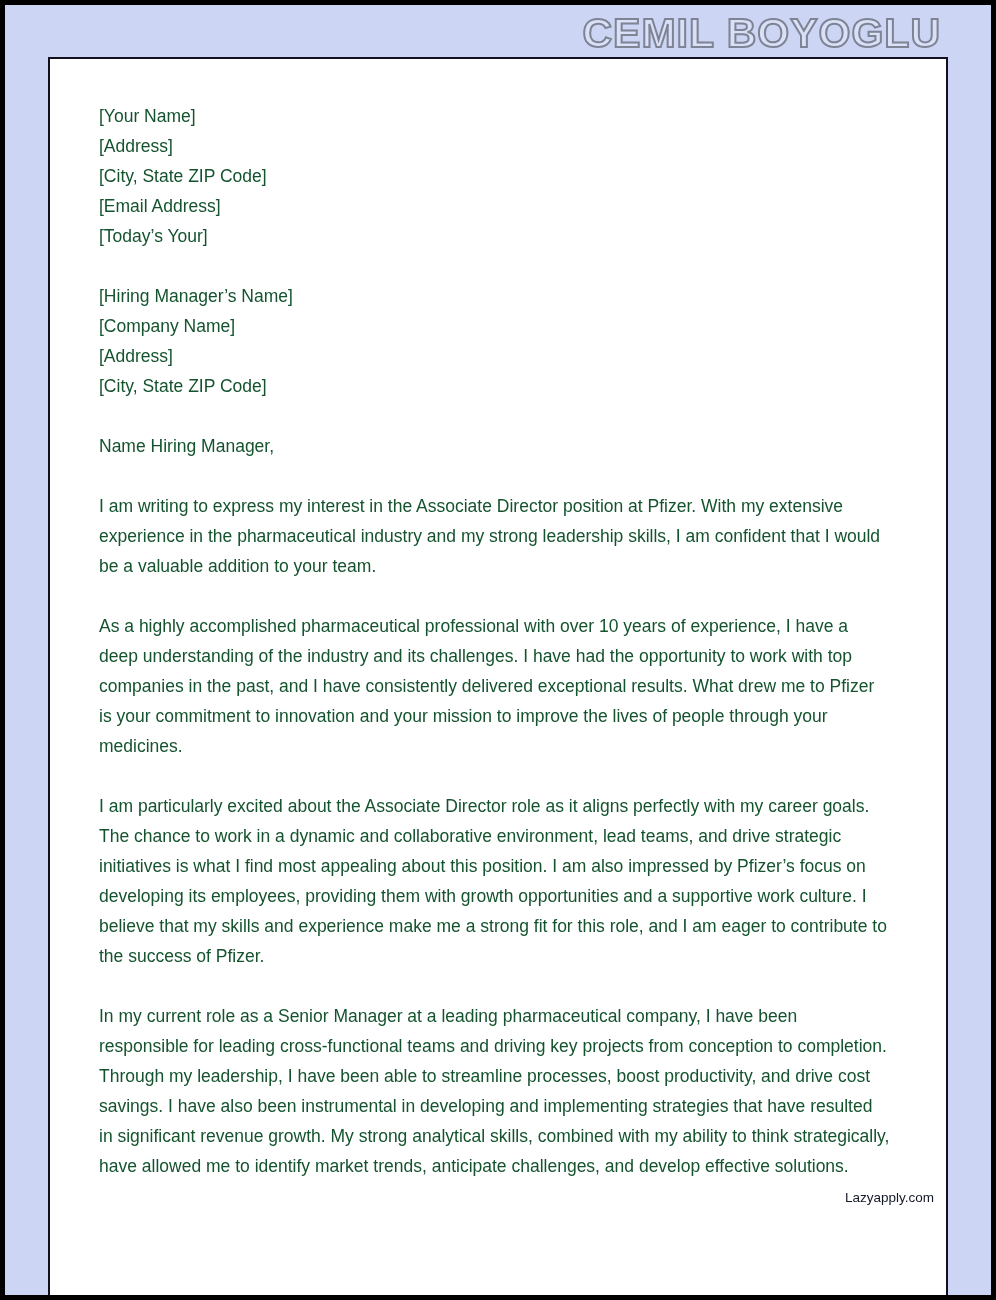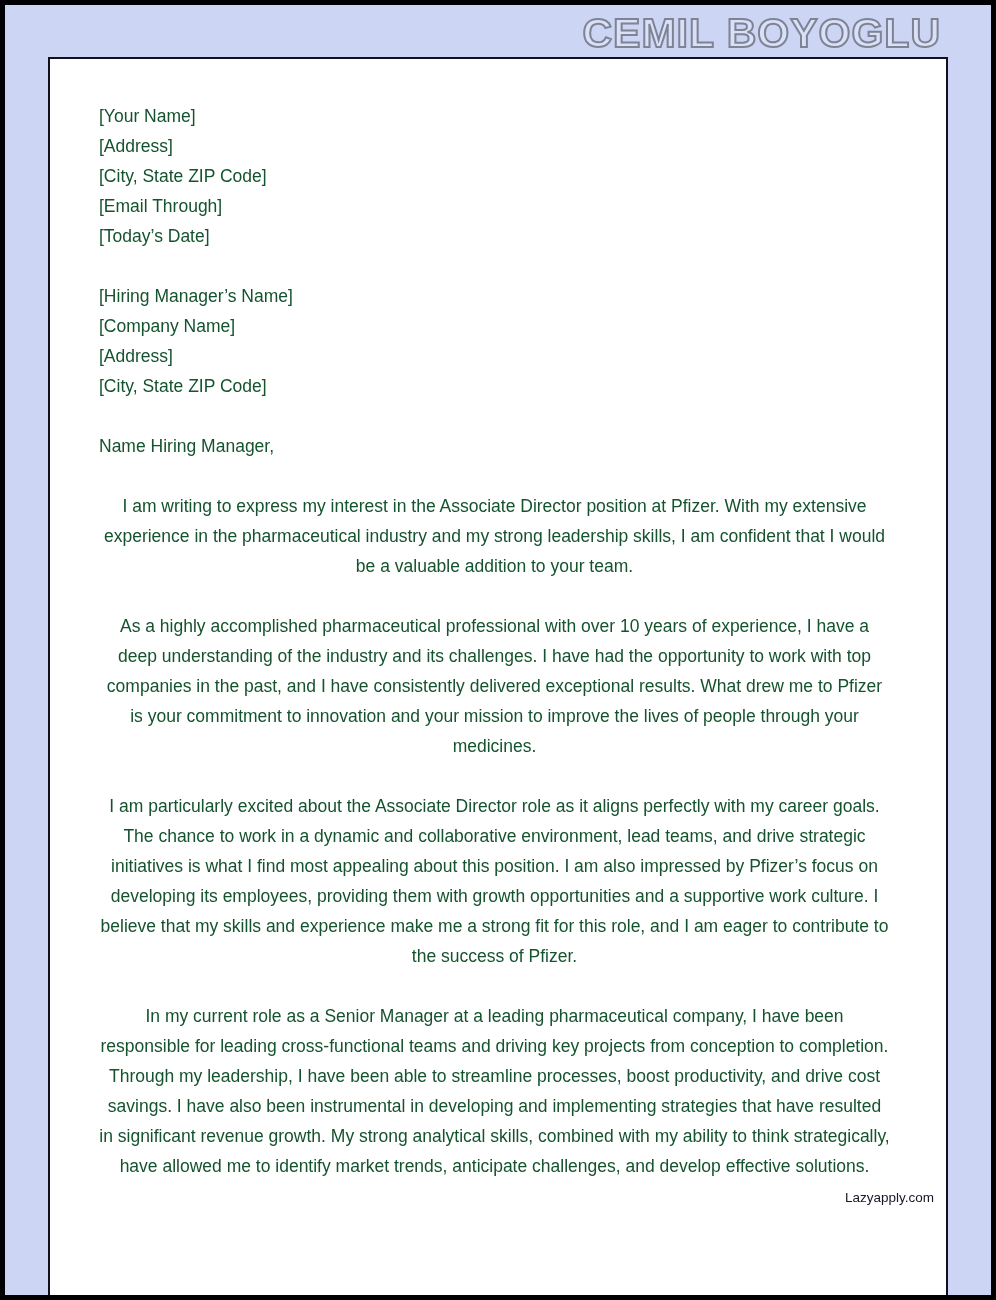--- a/index.html
+++ b/index.html
@@ -43,21 +43,21 @@
     padding: 42px 56px 0 49px;
     z-index: 1;
   }
 
   .letter {
     font-size: 17.5px;
     line-height: 30px;
     color: #14532d;
   }
   .block { margin-bottom: 30px; }
-  .para  { margin-bottom: 30px; text-align: center; }
+  .para  { margin-bottom: 30px; }
   .line  { display: block; }
 
   .watermark {
     position: absolute;
     right: 57px;
     top: 1185px;
     font-size: 13.5px;
     color: #141926;
     z-index: 3;
   }
@@ -71,22 +71,22 @@
     <span class="brand">CEMIL BOYOGLU</span>
   </div>
 
   <div class="page">
     <div class="letter">
 
       <div class="block">
         <span class="line">[Your Name]</span>
         <span class="line">[Address]</span>
         <span class="line">[City, State ZIP Code]</span>
-        <span class="line">[Email Through]</span>
-        <span class="line">[Today’s Date]</span>
+        <span class="line">[Email Address]</span>
+        <span class="line">[Today’s Your]</span>
       </div>
 
       <div class="block">
         <span class="line">[Hiring Manager’s Name]</span>
         <span class="line">[Company Name]</span>
         <span class="line">[Address]</span>
         <span class="line">[City, State ZIP Code]</span>
       </div>
 
       <div class="block">

